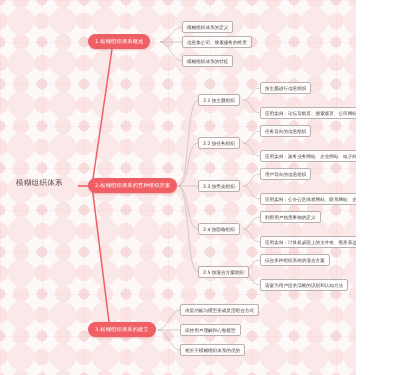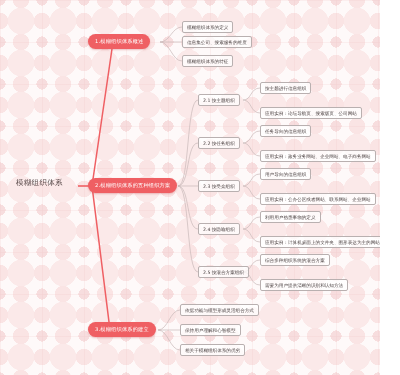--- a/index.html
+++ b/index.html
@@ -1,21 +1,21 @@
 <!DOCTYPE html>
 <html><head>
 <meta charset="utf-8">
 <style>
   html,body{margin:0;padding:0;}
   body{
     width:400px;height:375px;overflow:hidden;
     font-family:"DejaVu Sans","Liberation Sans",sans-serif;
     background:#ffffff;
   }
-  #stage{position:relative;width:356px;height:375px;overflow:hidden;background:#fdf6f5;padding-left:24px;}
+  #stage{position:relative;width:356px;height:375px;overflow:hidden;background:#fdf6f5;}
 
   
   #bg{
     position:absolute;inset:0;
     background-color:#fffafa;
     background-image:
       radial-gradient(circle at 0 0, #f7d9da 0 5.5px, transparent 5.6px),
       radial-gradient(circle at 42px 0, #f7d9da 0 5.5px, transparent 5.6px),
       radial-gradient(circle at 0 42px, #f7d9da 0 5.5px, transparent 5.6px),
       radial-gradient(circle at 42px 42px, #f7d9da 0 5.5px, transparent 5.6px),

